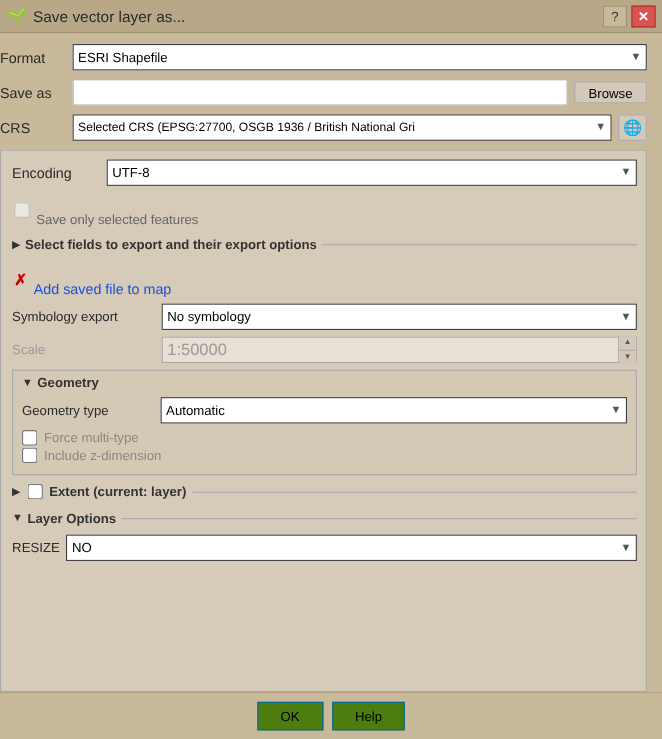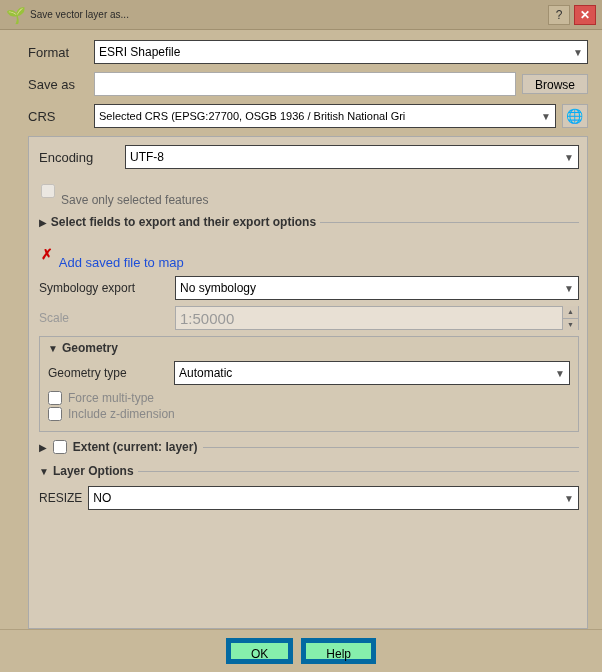--- a/index.html
+++ b/index.html
@@ -35,21 +35,21 @@
       align-items: center;
       gap: 6px;
     }
 
     .title-bar-icon {
       width: 18px;
       height: 18px;
     }
 
     .title-text {
-      font-size: 10px;
+      font-size: 14px;
       color: #2a2a2a;
       font-weight: normal;
     }
 
     .title-bar-right {
       display: flex;
       align-items: center;
       gap: 4px;
     }
 
@@ -77,21 +77,21 @@
       align-items: center;
       justify-content: center;
       color: white;
       font-weight: bold;
     }
 
     .content {
       flex: 1;
       display: flex;
       flex-direction: column;
-      padding: 10px 14px 0 28px;
+      padding: 10px 14px 0 0;
       gap: 8px;
       overflow: hidden;
     }
 
     .field-row {
       display: flex;
       align-items: center;
       gap: 6px;
     }
 
@@ -383,22 +383,22 @@
     .footer {
       display: flex;
       justify-content: center;
       gap: 8px;
       padding: 8px 14px;
       background: #c8b99a;
       border-top: 1px solid #b0a080;
     }
 
     .footer-btn {
-      background: #86efac;
-      border: 5px solid #0369a1;
+      background: #4d7c0f;
+      border: 1px solid #0369a1;
       padding: 4px 20px;
       font-size: 12px;
       cursor: pointer;
       min-width: 60px;
       height: 26px;
     }
 
     .combo-wrapper {
       flex: 1;
       height: 24px;

